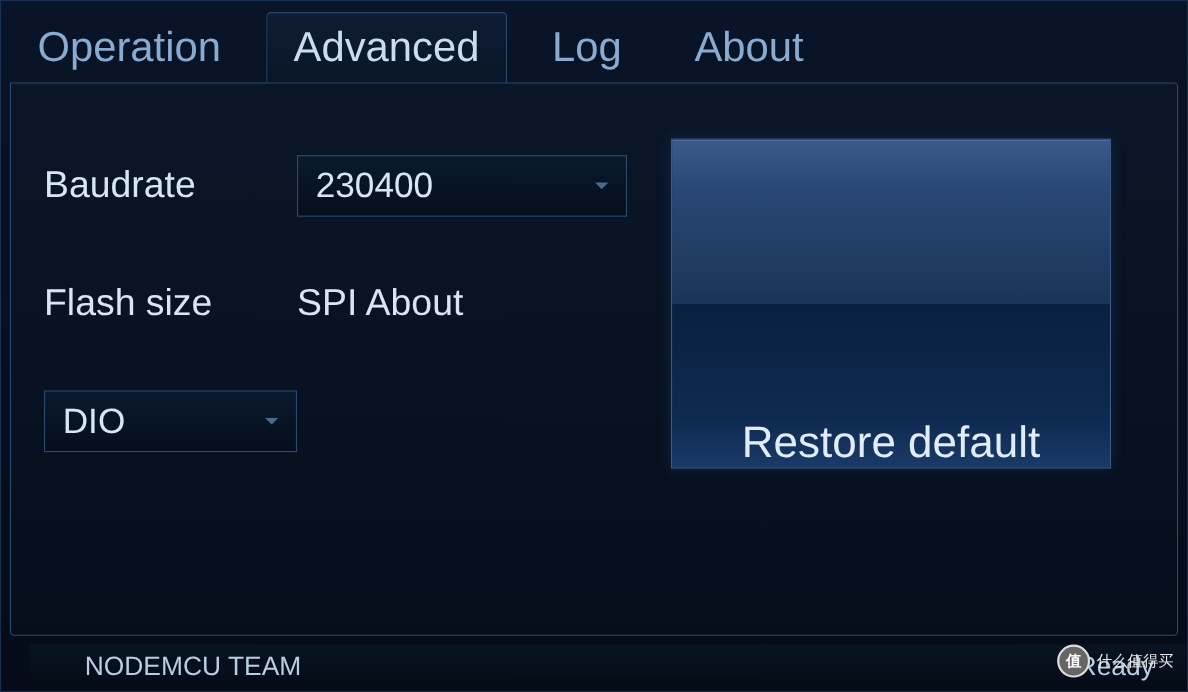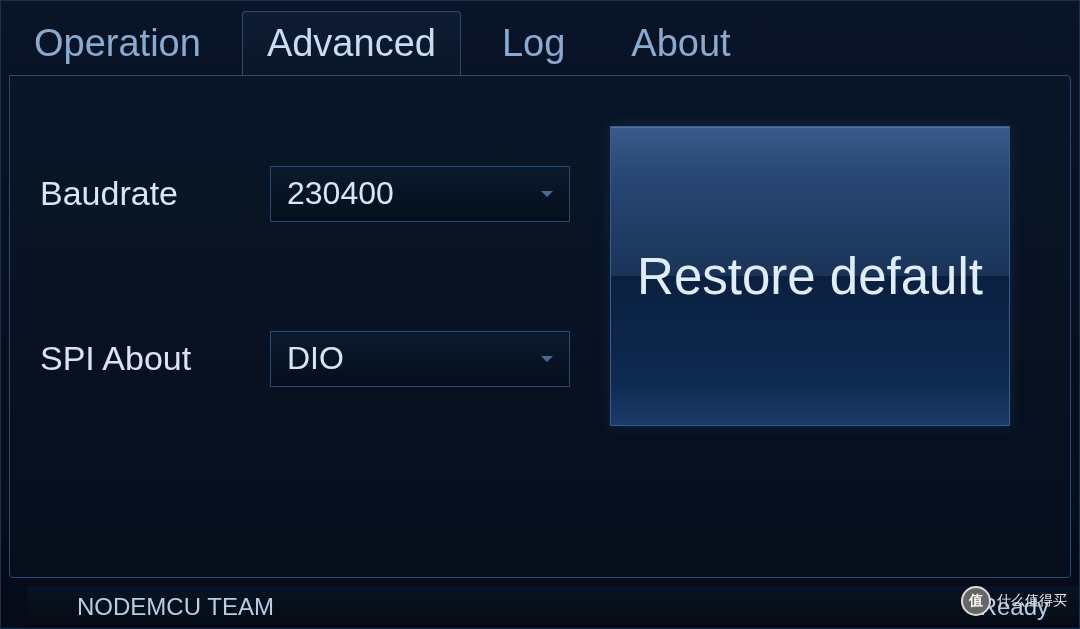--- a/index.html
+++ b/index.html
@@ -136,24 +136,24 @@
       border-right: 6px solid transparent;
       border-top: 6px solid #4a6a90;
     }
     .restore-btn {
       width: 400px;
       height: 300px;
       margin-left: 40px;
       border: 1px solid #3a5a8a;
       background: linear-gradient(to bottom, #3a5a8a 0%, #2a4876 15%, #1a3458 50%, #0a2040 50%, #0e2a50 85%, #1a3a68 100%);
       color: #e0ecf8;
-      font-size: 51px;
-      font-weight: 300;
-      display: flex;
-      align-items: center;
+      font-size: 40px;
+      font-weight: 300;
+      display: flex;
+      align-items: flex-end;
       justify-content: center;
       cursor: pointer;
       box-shadow: inset 0 1px 0 rgba(255,255,255,0.15), 0 0 12px rgba(40,80,140,0.3);
     }
     .statusbar {
       height: 42px;
       display: flex;
       align-items: center;
       padding: 0 30px 0 50px;
       color: #b8cde2;
@@ -205,20 +205,21 @@
   <div class="content-panel">
     <div class="settings-area">
       <div class="settings-grid">
 
         <div class="setting-label">Baudrate</div>
         <div class="dropdown">
           <span>230400</span>
           <span class="dropdown-arrow"></span>
         </div>
 
+        <div class="setting-label">Flash size</div>
 
 
         <div class="setting-label">SPI About</div>
         <div class="dropdown">
           <span>DIO</span>
           <span class="dropdown-arrow"></span>
         </div>
       </div>
 
       <div class="restore-btn">

